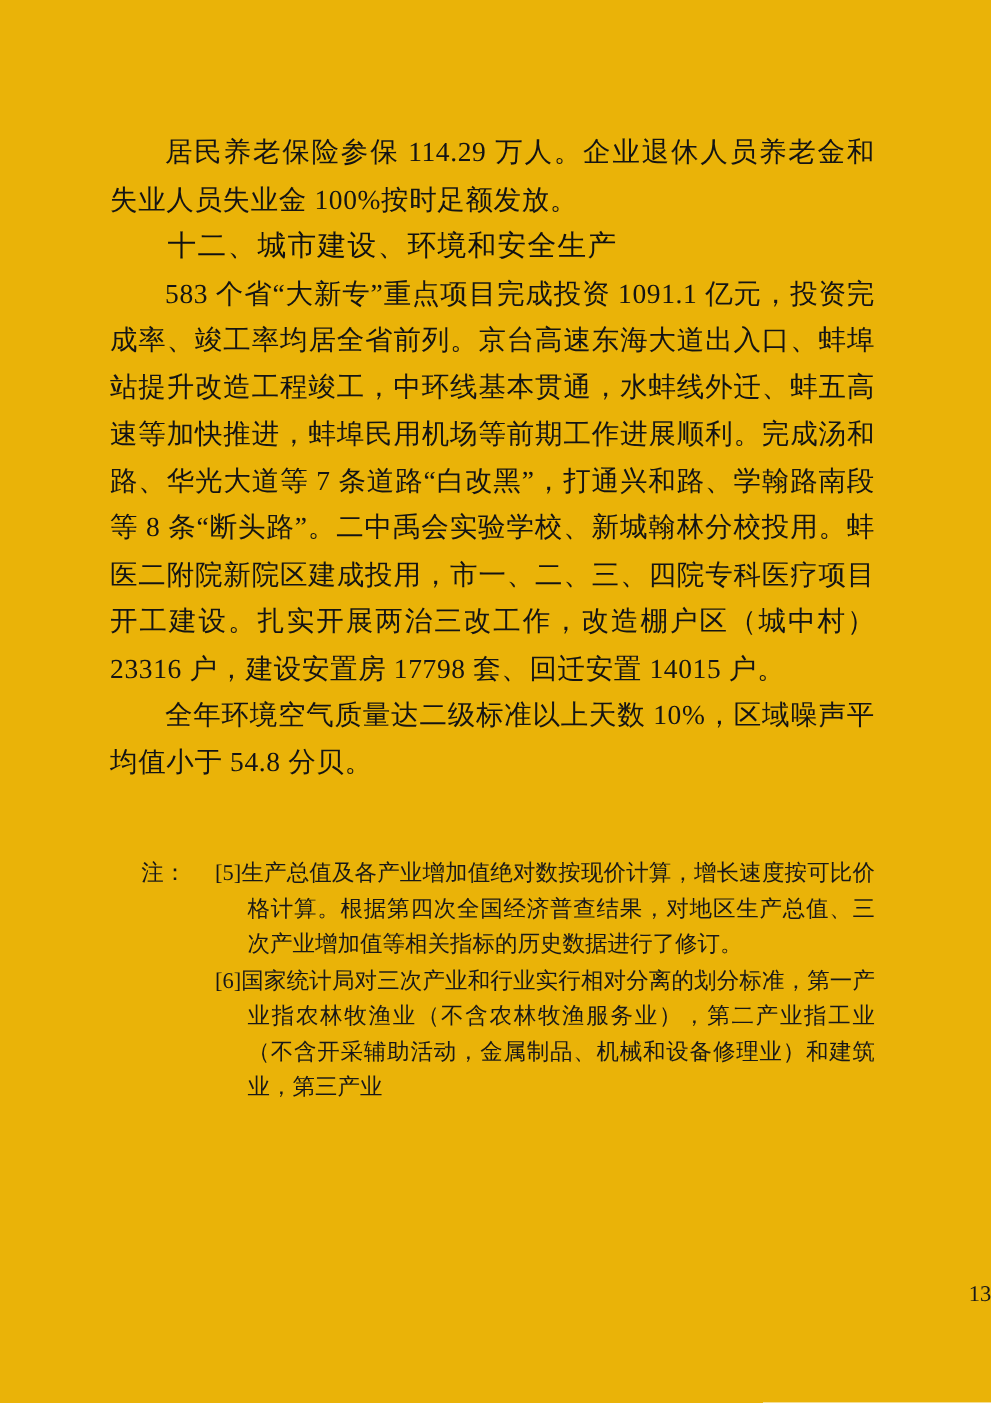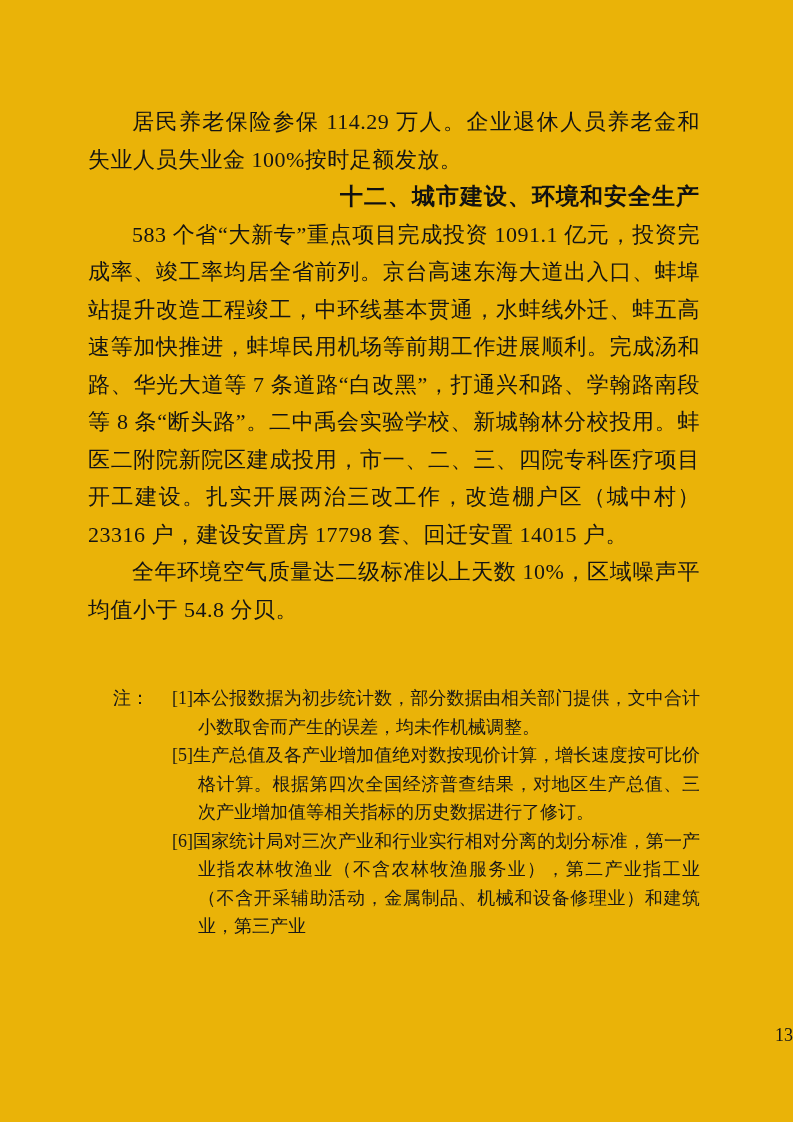--- a/index.html
+++ b/index.html
@@ -30,25 +30,24 @@
     text-align: justify;
     letter-spacing: 0.5px;
     color: #141414;
     font-family: "Liberation Serif", serif;
   }
   .section-heading {
     margin: 0;
     font-size: 23px;
     line-height: 37.5px;
     text-indent: 2em;
-    font-weight: bold;
+    font-weight: normal;
     letter-spacing: 1px;
     color: #111111;
     font-family: "Liberation Sans", sans-serif;
-    text-align: right;
   }
   .notes {
     display: flex;
     margin-top: 56px;
     margin-left: 25px;
     font-size: 18px;
     line-height: 28.5px;
     color: #181818;
   }
   .notes-label {
@@ -88,21 +87,20 @@
     <h2 class="section-heading">十二、城市建设、环境和安全生产</h2>
 
     <p class="body-para">583 个省“大新专”重点项目完成投资 1091.1 亿元，投资完成率、竣工率均居全省前列。京台高速东海大道出入口、蚌埠站提升改造工程竣工，中环线基本贯通，水蚌线外迁、蚌五高速等加快推进，蚌埠民用机场等前期工作进展顺利。完成汤和路、华光大道等 7 条道路“白改黑”，打通兴和路、学翰路南段等 8 条“断头路”。二中禹会实验学校、新城翰林分校投用。蚌医二附院新院区建成投用，市一、二、三、四院专科医疗项目开工建设。扎实开展两治三改工作，改造棚户区（城中村）23316 户，建设安置房 17798 套、回迁安置 14015 户。</p>
 
     <p class="body-para">全年环境空气质量达二级标准以上天数 10%，区域噪声平均值小于 54.8 分贝。</p>
 
 
     <div class="notes">
       <div class="notes-label">注：</div>
       <div class="notes-items">
-        <p class="note-item">[1]本公报数据为初步统计数，部分数据由相关部门提供，文中合计小数取舍而产生的误差，均未作机械调整。</p>
         <p class="note-item">[5]生产总值及各产业增加值绝对数按现价计算，增长速度按可比价格计算。根据第四次全国经济普查结果，对地区生产总值、三次产业增加值等相关指标的历史数据进行了修订。</p>
         <p class="note-item">[6]国家统计局对三次产业和行业实行相对分离的划分标准，第一产业指农林牧渔业（不含农林牧渔服务业），第二产业指工业（不含开采辅助活动，金属制品、机械和设备修理业）和建筑业，第三产业</p>
       </div>
     </div>
 
   </div>
 
   <div class="page-number">13</div>
 </div>
 

